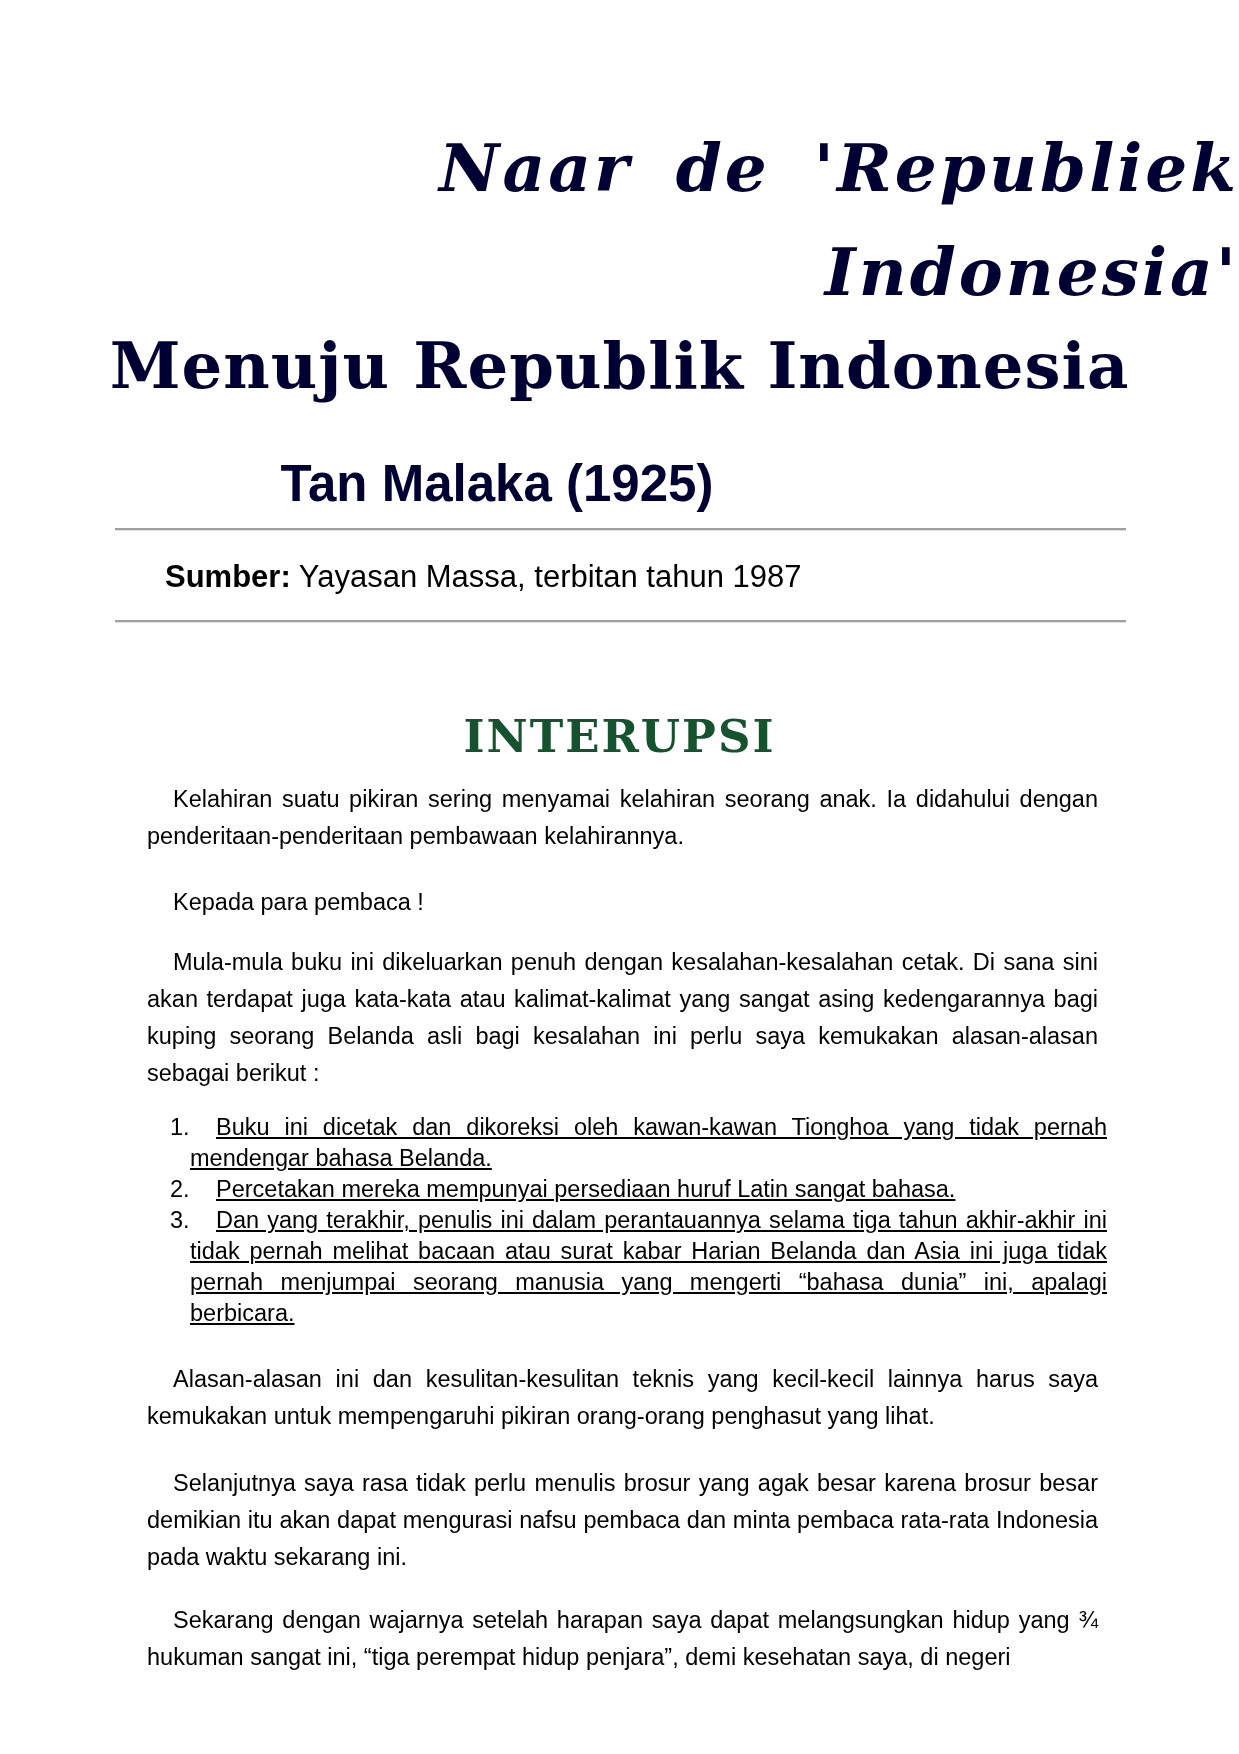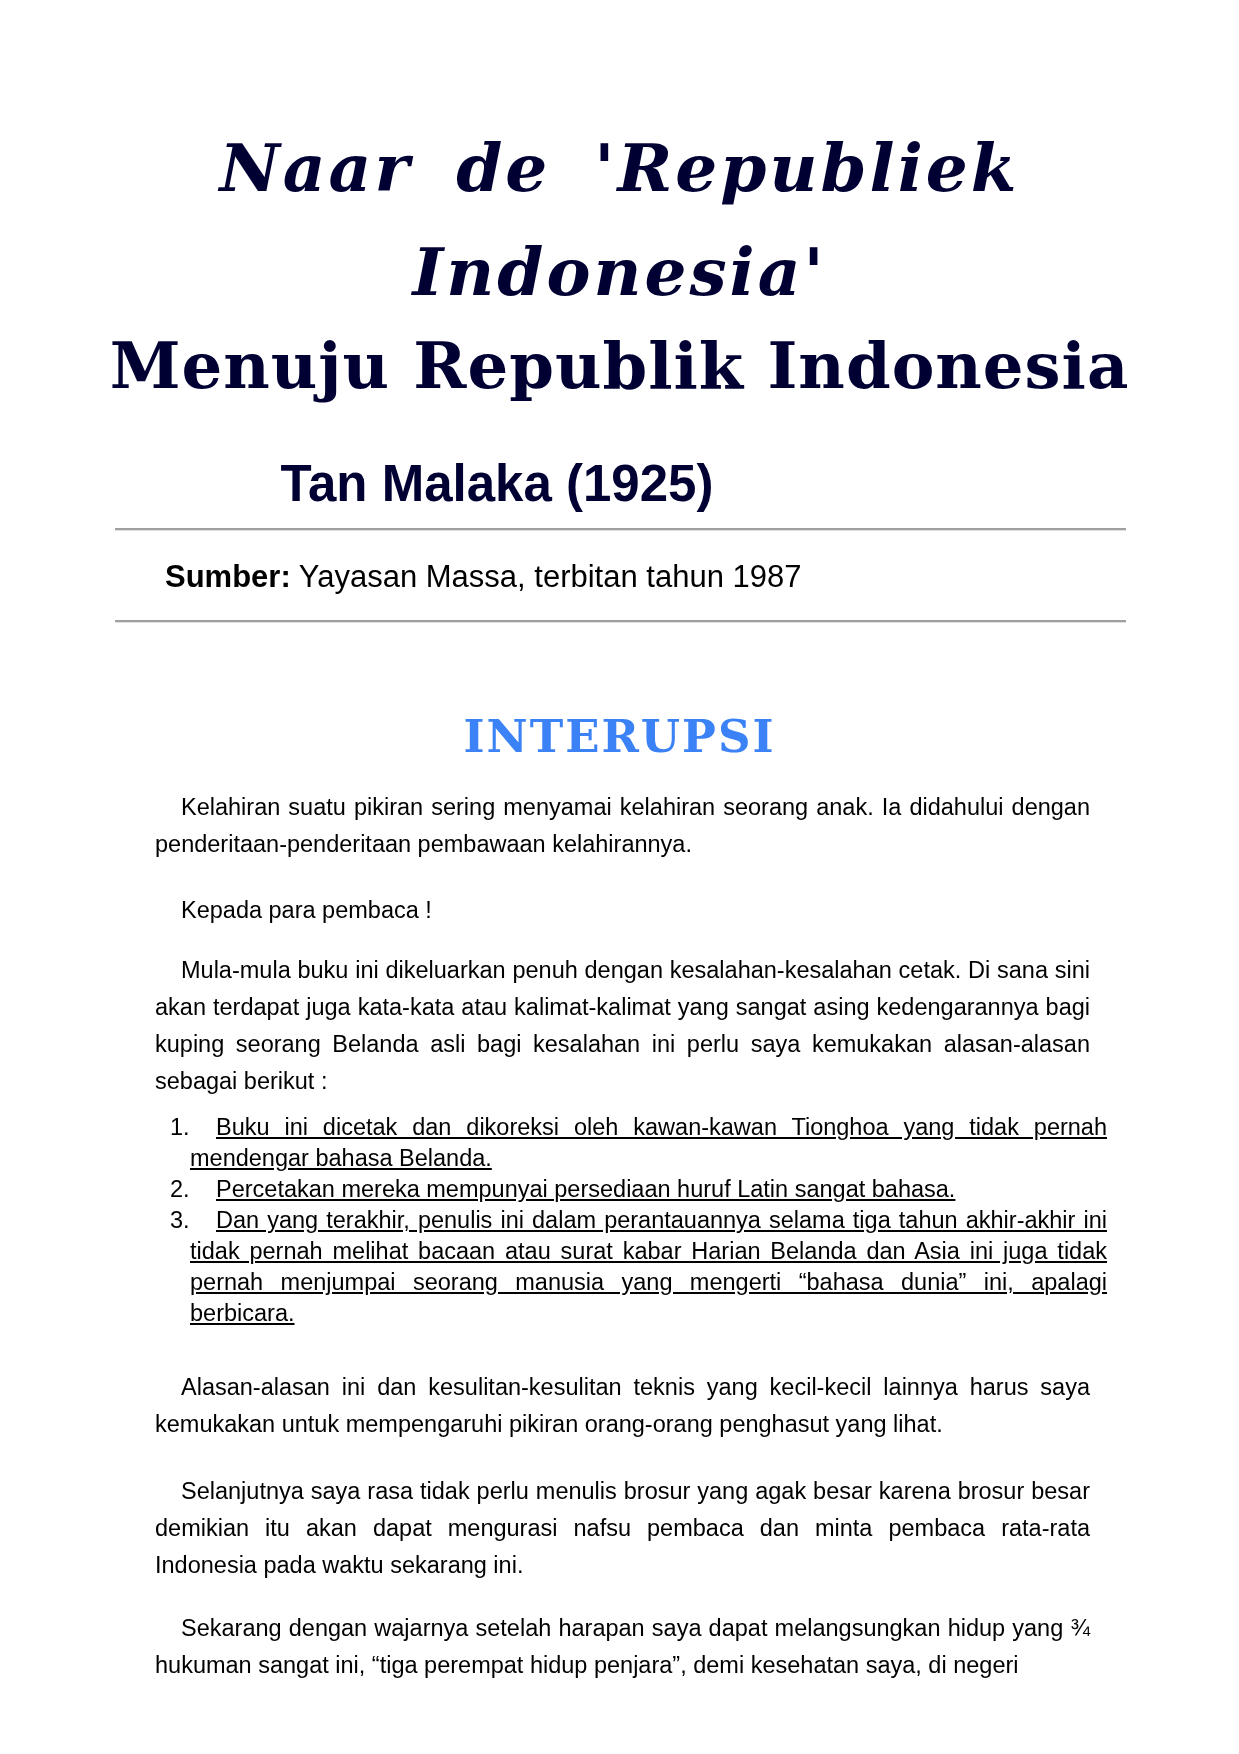--- a/index.html
+++ b/index.html
@@ -13,21 +13,21 @@
       position: relative;
       overflow: hidden;
       font-family: "Liberation Sans", sans-serif;
       color: #000000;
     }
     .title-dutch {
       position: absolute;
       left: 0;
       width: 1239px;
       top: 72px;
-      text-align: center;
+      text-align: right;
       font-family: "DejaVu Serif", serif;
       font-style: italic;
       font-weight: bold;
       font-size: 66px;
       line-height: 104px;
       color: #000033;
       letter-spacing: 3px;
       word-spacing: 18px;
     }
     .title-indo {
@@ -76,35 +76,35 @@
     .section-heading {
       position: absolute;
       left: 0;
       width: 1239px;
       top: 670px;
       text-align: center;
       font-family: "DejaVu Serif", serif;
       font-weight: bold;
       font-size: 45px;
       line-height: 60px;
-      color: #3b82f6;
+      color: #14532d;
       letter-spacing: 2px;
     }
     .body-text {
       position: absolute;
       left: 139px;
       width: 967px;
       font-family: "Liberation Sans", sans-serif;
       font-size: 23.5px;
       line-height: 37px;
       text-align: justify;
       color: #000000;
     }
     .body-text p {
-      margin: 16px;
+      margin: 8px;
       text-indent: 26px;
     }
     .p1 { top: 773px; }
     .p2 { top: 876px; }
     .p3 { top: 936px; }
     .list {
       position: absolute;
       left: 170px;
       width: 937px;
       top: 1112px;

